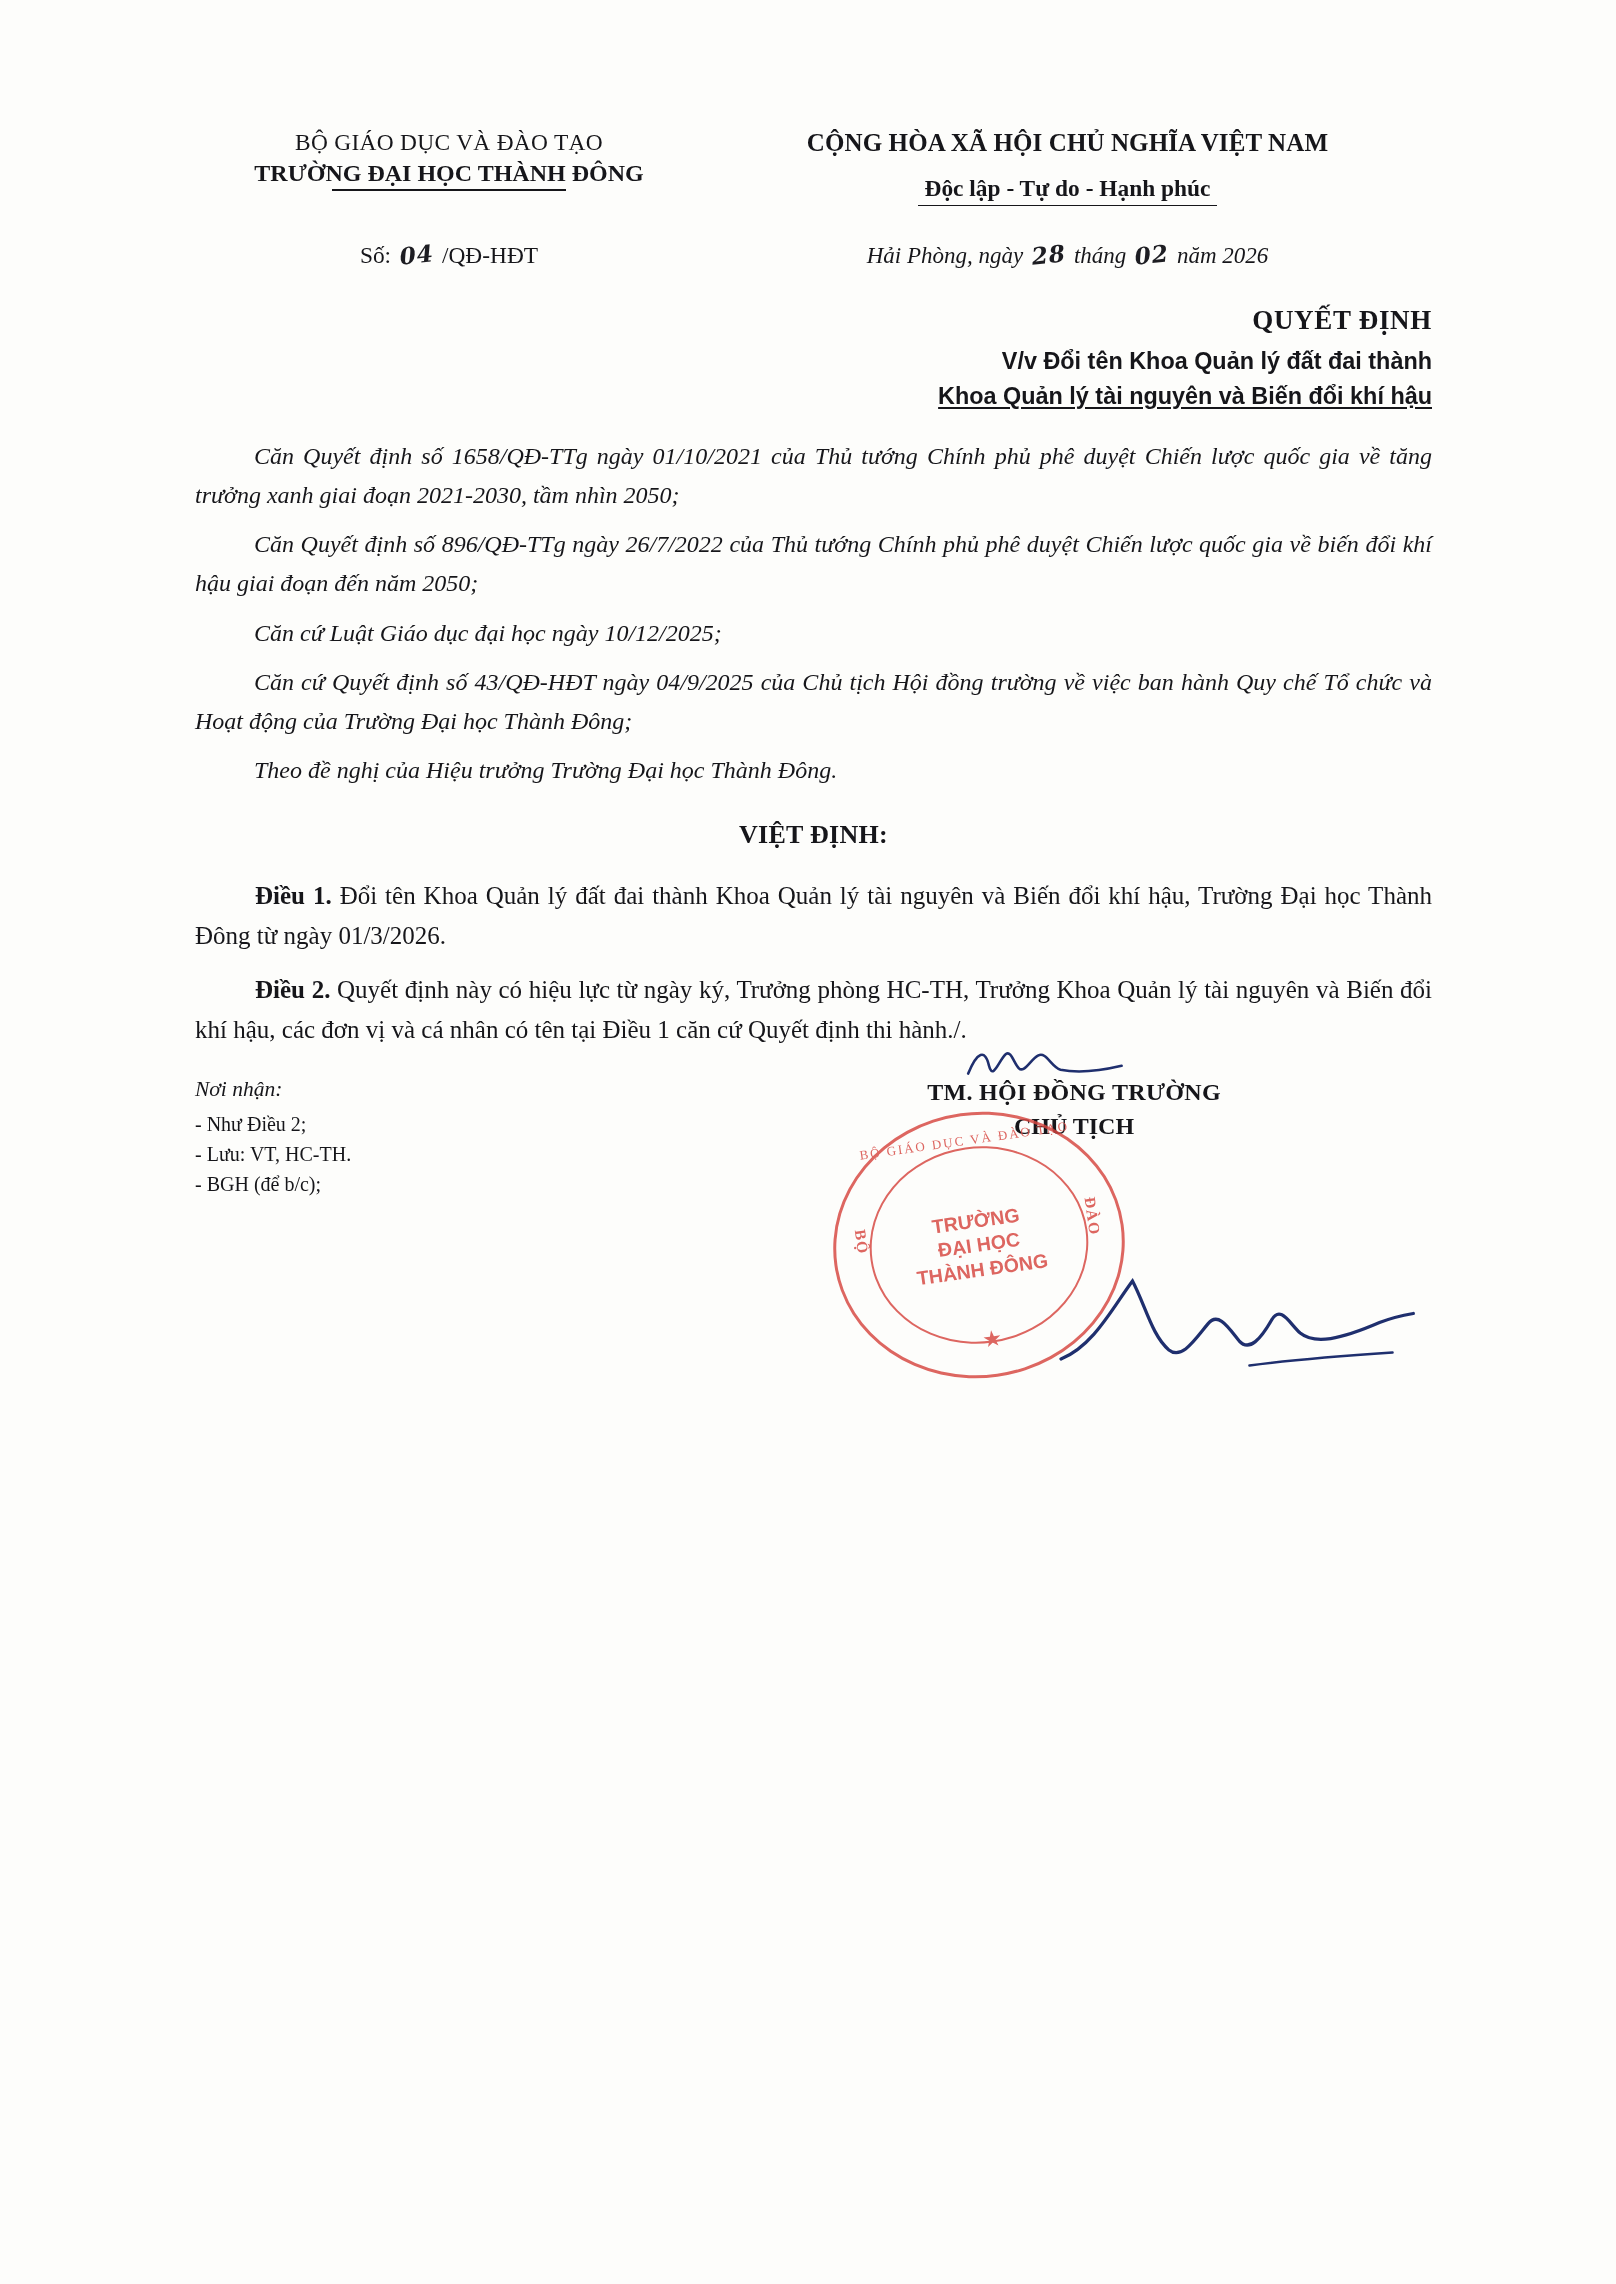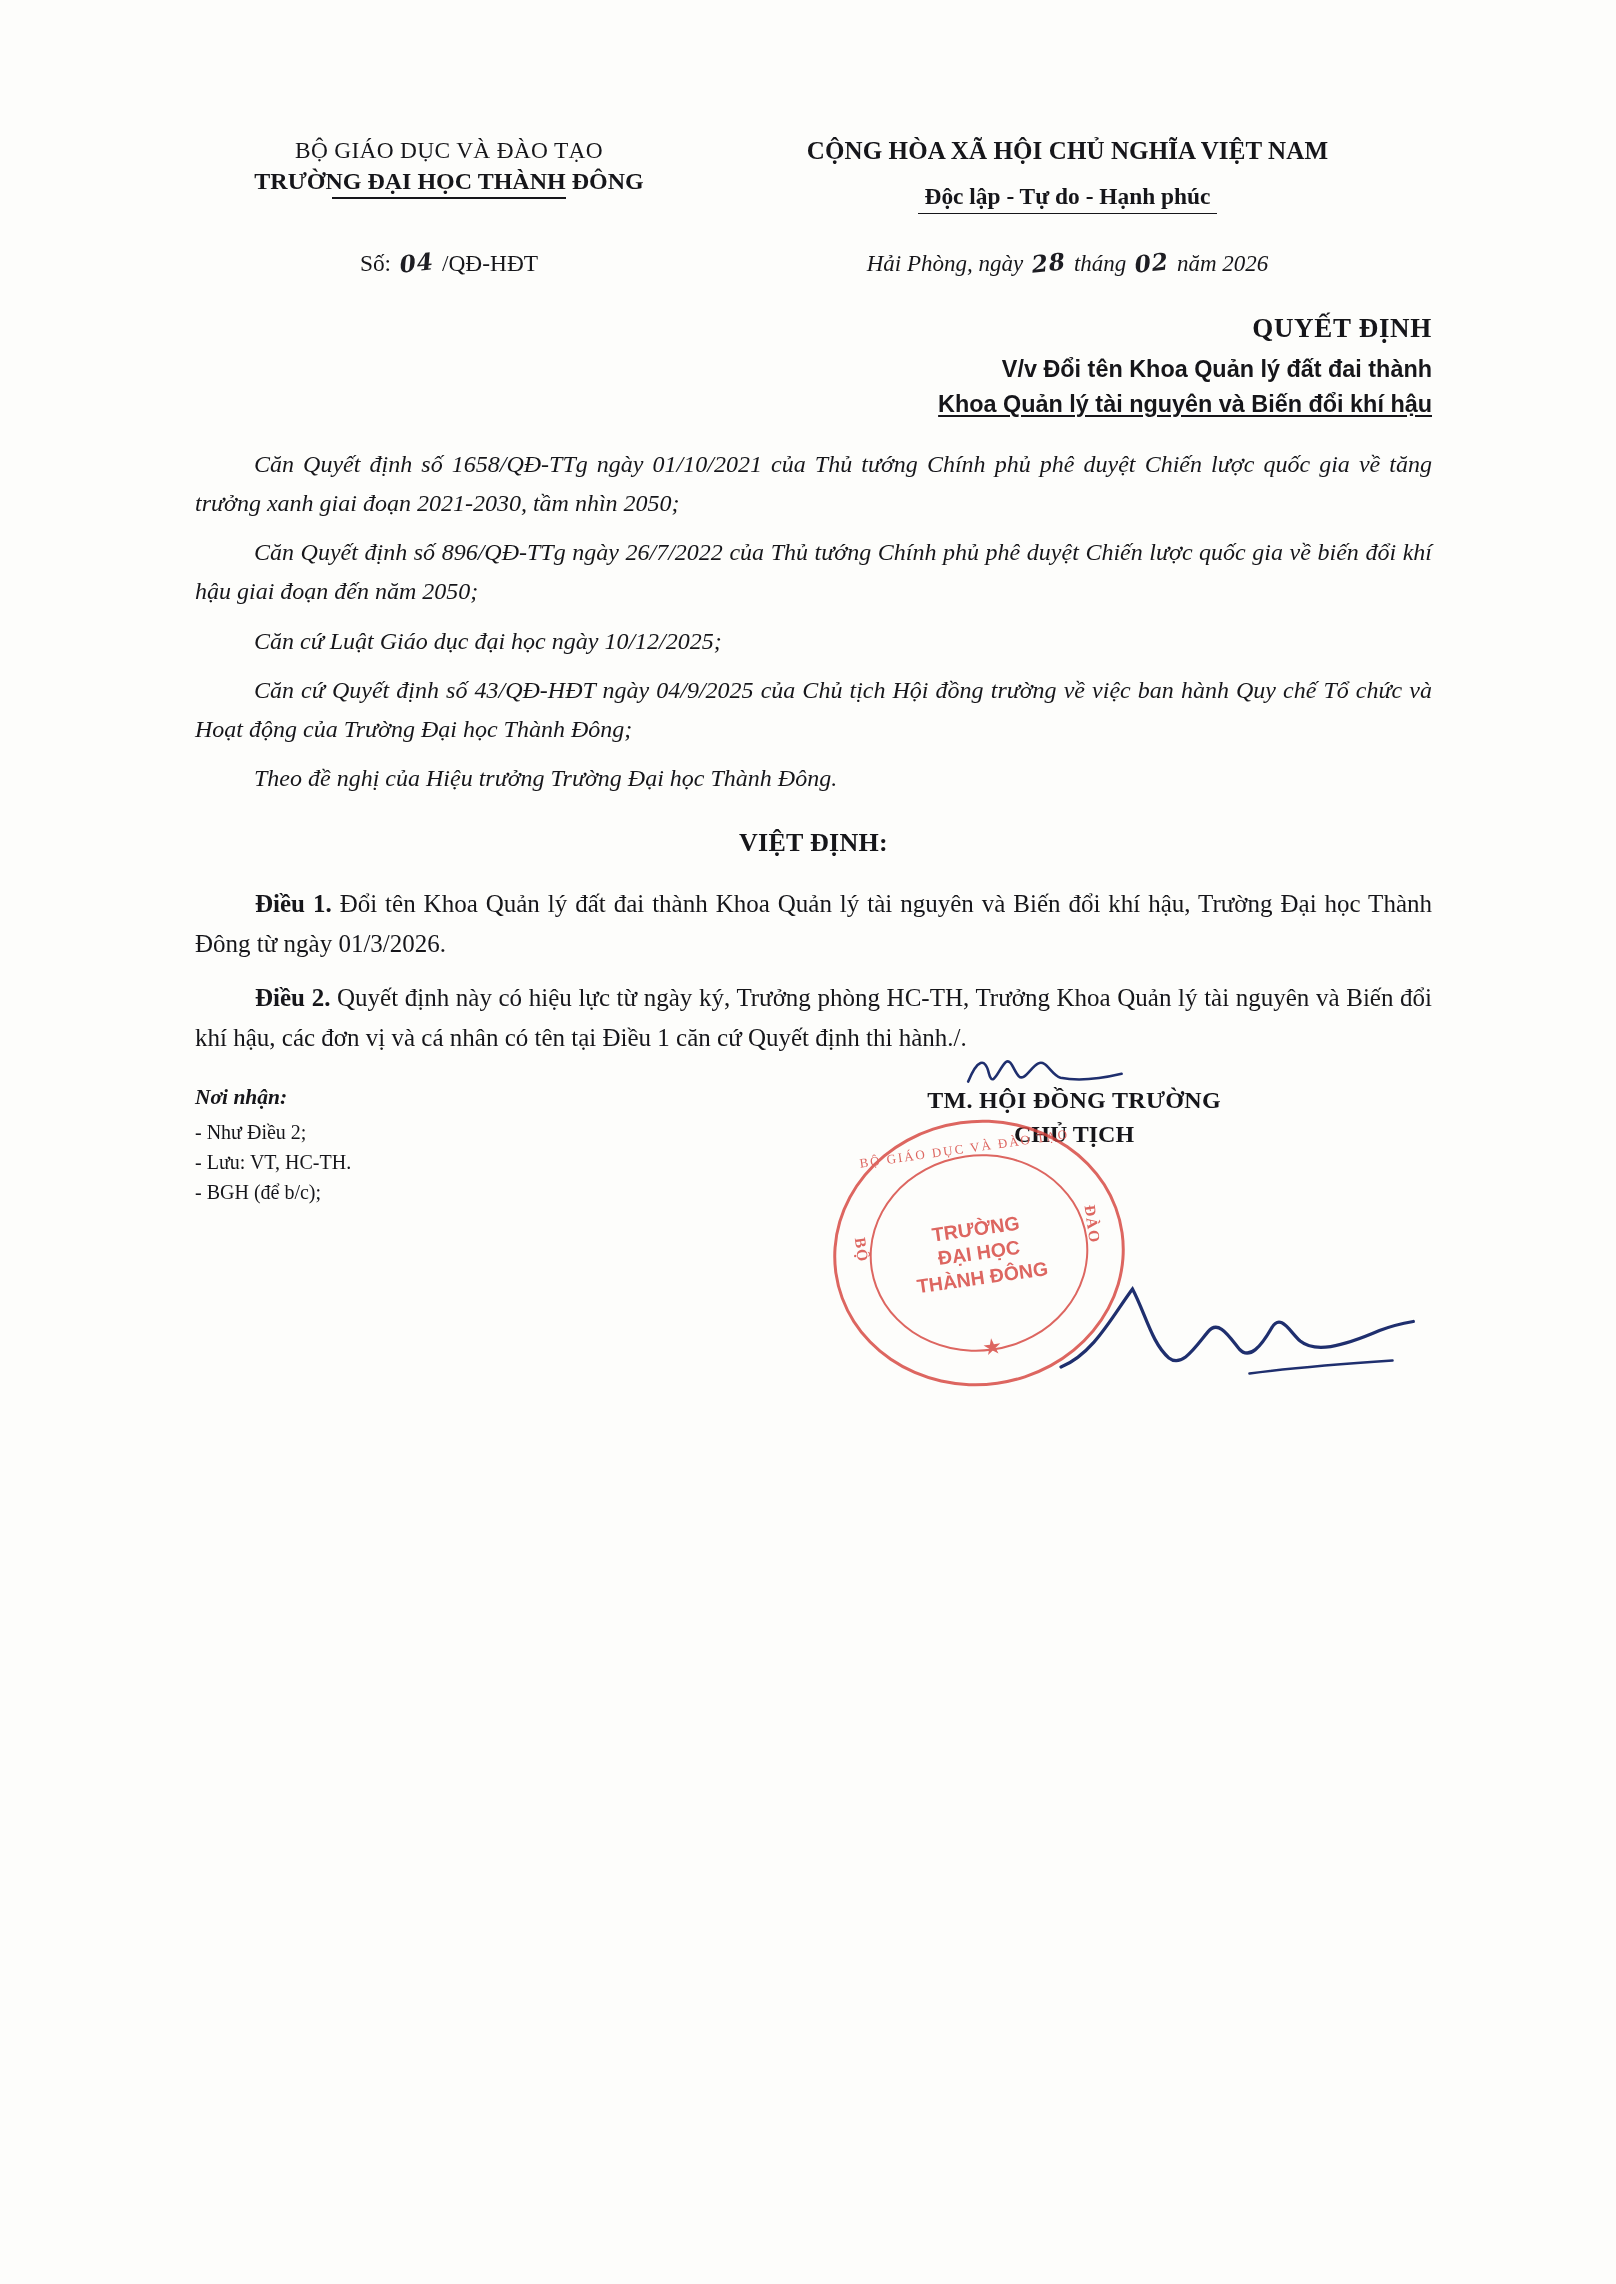--- a/index.html
+++ b/index.html
@@ -17,21 +17,21 @@
   }
   .page {
     position: relative;
     width: 1617px;
     height: 2284px;
     background: #fdfdfb;
   }
   .content {
     position: absolute;
     left: 195px;
-    top: 124px;
+    top: 116px;
     width: 1237px;
   }
 
   
   .header {
     display: flex;
     flex-direction: row;
     align-items: flex-start;
     width: 100%;
   }
@@ -181,21 +181,21 @@
     width: 100%;
     position: relative;
   }
   .recipients {
     width: 521px;
     font-size: 20px;
     line-height: 1.5;
   }
   .recipients .rec-title {
     font-style: italic;
-    font-weight: bold;
+    font-weight: normal;
     font-size: 21.5px;
     margin-bottom: 3.9px;
   }
   .signature {
     flex: 1;
     text-align: center;
     position: relative;
     padding-top: 6.5px;
   }
   .sig-line1 {

